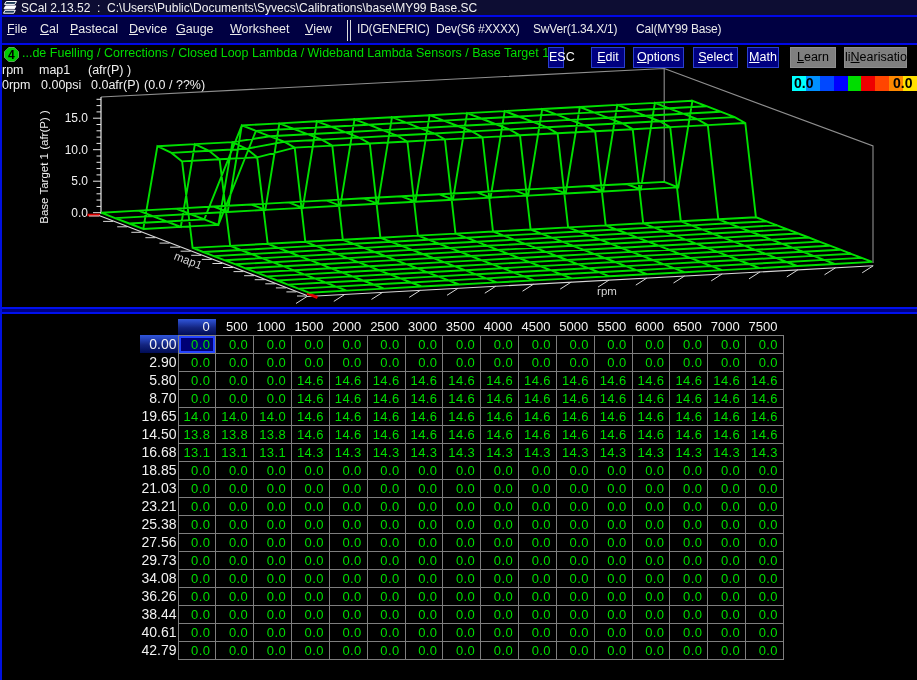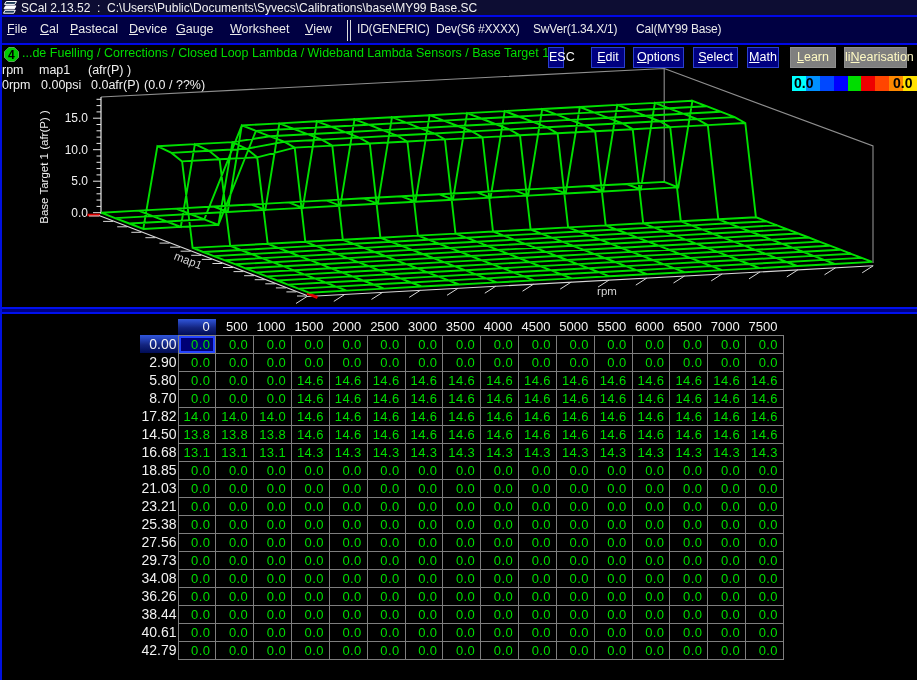--- a/index.html
+++ b/index.html
@@ -9,21 +9,21 @@
 #tline{left:0;top:15px;width:917px;height:2px;background:#0008e8}
 #menubar{left:0;top:17px;width:917px;height:26px;background:#000042}
 #mline{left:0;top:43px;width:917px;height:2px;background:#0008e8}
 .mi{position:absolute;top:22px;color:#eaeaea;font-size:12.5px}
 .mid{position:absolute;top:22px;color:#eaeaea;font-size:12px;letter-spacing:-0.2px}
 #crumb{left:22px;top:46px;color:#00dd00;font-size:12.5px;white-space:pre}
 .st{position:absolute;color:#f0f0f0;font-size:12.5px;white-space:pre}
 .btn{position:absolute;height:21px;background:#000080;border:1px solid #2a3fd0;
   color:#fff;font-size:12.5px;text-align:center;line-height:18px}
 .btnd{position:absolute;height:21px;background:#7f7f7f;border:1px solid #8f8f8f;
-  color:#fef9c3;font-size:12.5px;text-align:center;line-height:18px}
+  color:#000000;font-size:12.5px;text-align:center;line-height:18px}
 #gbar{left:792px;top:76px;width:125px;height:15px;background:linear-gradient(90deg,
   #00ffff 0 13.9px,#0090ff 13.9px 27.8px,#0048ff 27.8px 41.7px,#0000ff 41.7px 55.6px,
   #00dd00 55.6px 69.5px,#ee0000 69.5px 83.4px,#ff4500 83.4px 97.2px,#fe8800 97.2px 111.1px,
   #ffe000 111.1px 125px)}
 .gl{position:absolute;top:75px;color:#000;font-size:14px;font-weight:bold}
 #sep1{left:0;top:307px;width:917px;height:2px;background:#0010f0}
 #sep2{left:0;top:309px;width:917px;height:3px;background:#000080}
 #sep3{left:0;top:312px;width:917px;height:2px;background:#0010f0}
 #leftedge{left:0;top:0;width:2px;height:680px;background:#0010e0}
 #tablewrap{position:absolute;left:140px;top:319px}
@@ -269,21 +269,21 @@
           <td class="v">14.6</td>
           <td class="v">14.6</td>
           <td class="v">14.6</td>
           <td class="v">14.6</td>
           <td class="v">14.6</td>
           <td class="v">14.6</td>
           <td class="v">14.6</td>
           <td class="v">14.6</td>
         </tr>
         <tr>
-          <td class="rh">17.82</td>
+          <td class="rh">19.65</td>
           <td class="v">14.0</td>
           <td class="v">14.0</td>
           <td class="v">14.0</td>
           <td class="v">14.6</td>
           <td class="v">14.6</td>
           <td class="v">14.6</td>
           <td class="v">14.6</td>
           <td class="v">14.6</td>
           <td class="v">14.6</td>
           <td class="v">14.6</td>

